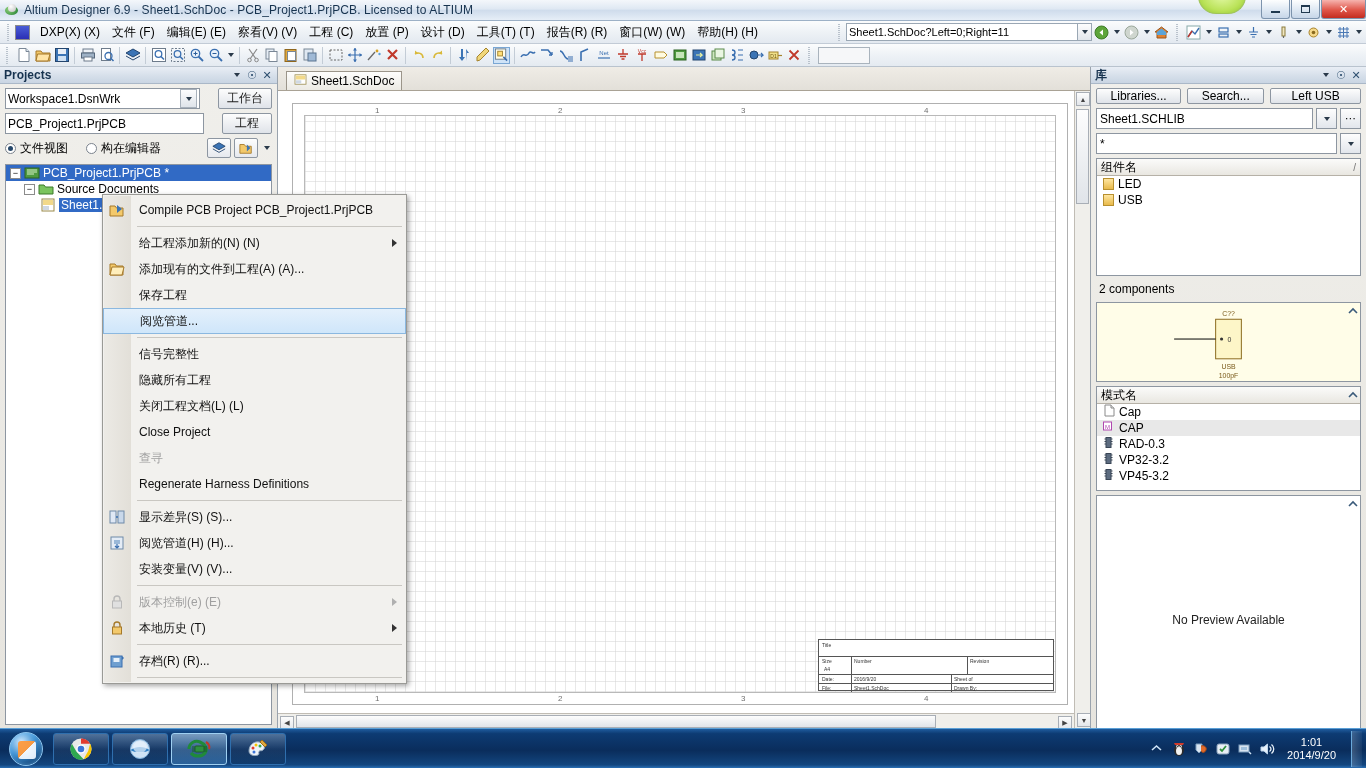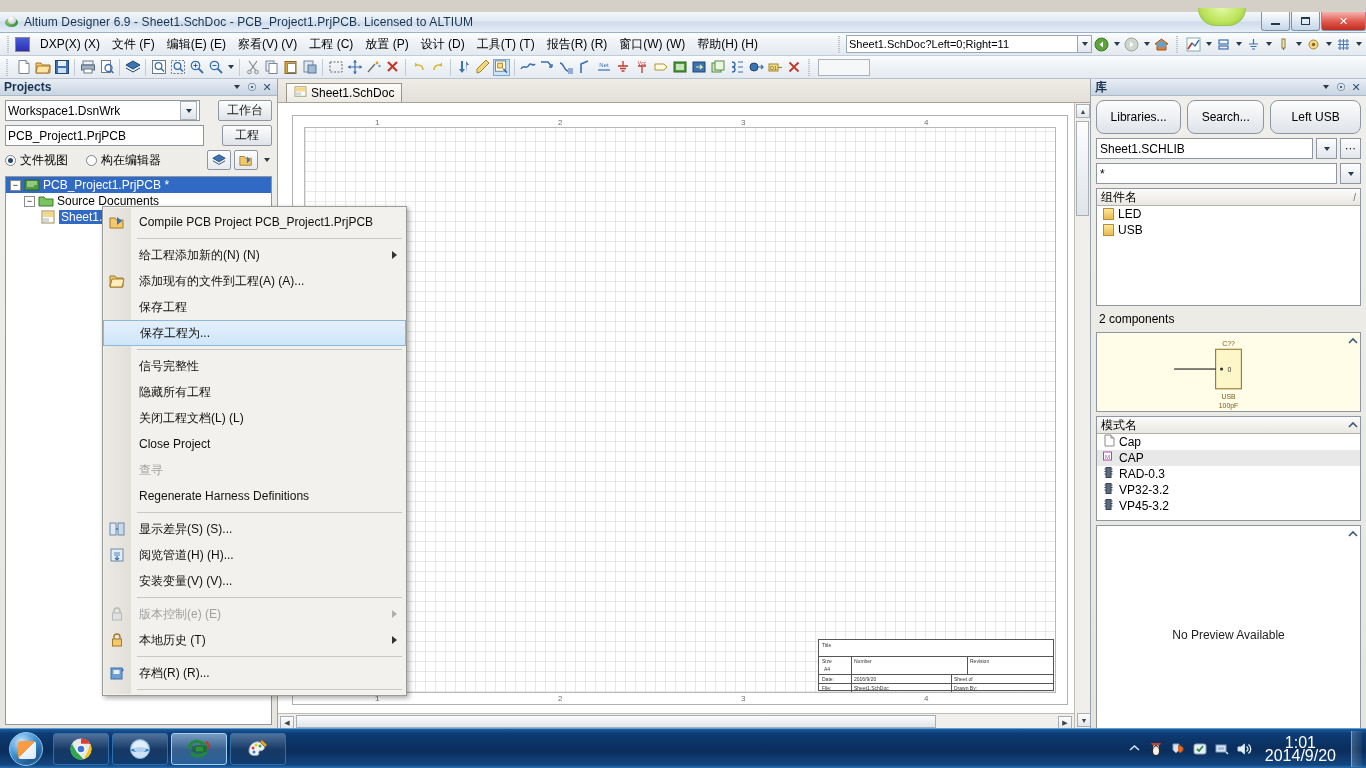--- a/index.html
+++ b/index.html
@@ -3,21 +3,21 @@
 <meta charset="utf-8">
 <style>
   * { box-sizing: border-box; }
   html, body { margin:0; padding:0; }
   body {
     width:1366px; height:768px; overflow:hidden;
     font-family:"Liberation Sans","DejaVu Sans",sans-serif;
     font-size:12px; color:#000; background:#d4d0c8;
     -webkit-font-smoothing:antialiased;
   }
-  .app { position:absolute; inset:0; display:flex; flex-direction:column;margin-top:12px; }
+  .app { position:absolute; inset:0; display:flex; flex-direction:column; }
 
   
   .titlebar{
     height:21px; flex:0 0 21px; position:relative;
     background:linear-gradient(180deg,#f4f7fb 0%,#dfe8f3 45%,#cfdcec 52%,#e6eef7 100%);
     border-bottom:1px solid #9cb0c6;
     display:flex; align-items:center;
   }
   .titlebar .tb-icon{
     width:16px;height:14px;margin:0 4px 0 4px;position:relative;flex:0 0 16px;
@@ -162,21 +162,21 @@
   .vscroll{position:absolute;right:0;top:0;bottom:0;width:16px;background:#f0efeb;border-left:1px solid #c0bcb4;}
   .hscroll{position:absolute;left:0;right:16px;bottom:0;height:16px;background:#f0efeb;border-top:1px solid #c0bcb4;}
   .sbtn{width:14px;height:14px;margin:1px;background:linear-gradient(180deg,#fdfdfd,#e3e6ea);
     border:1px solid #a8aeb6;display:flex;align-items:center;justify-content:center;font-size:7px;color:#444;}
   .sthumb{background:linear-gradient(180deg,#fdfdfd,#e0e4e9);border:1px solid #a8aeb6;}
 
   
   .right{width:276px;flex:0 0 276px;border-left:1px solid #9aa3ad;}
   .rp-body{padding:4px 5px 0 5px;display:flex;flex-direction:column;gap:4px;flex:1 1 auto;min-height:0;}
   .lib-btns{display:flex;gap:6px;}
-  .lib-btn{flex:1 1 auto;height:34px;border:1px solid #8d96a1;border-radius:8px;
+  .lib-btn{flex:1 1 auto;height:16px;border:1px solid #8d96a1;border-radius:2px;
     background:linear-gradient(180deg,#fdfdfd,#eef0f3 50%,#dfe3e9);
     display:flex;align-items:center;justify-content:center;font-size:12px;}
   .lib-combo{display:flex;align-items:center;gap:3px;}
   .lib-input{flex:1 1 auto;height:21px;border:1px solid #8d96a1;background:#fff;display:flex;
     align-items:center;padding:0 3px;font-size:12px;}
   .sqbtn{width:21px;height:21px;border:1px solid #8d96a1;background:linear-gradient(180deg,#fdfdfd,#e2e6ec);
     display:flex;align-items:center;justify-content:center;font-size:11px;}
   .listbox{border:1px solid #8d96a1;background:#fff;display:flex;flex-direction:column;min-height:0;}
   .lb-hdr{height:17px;flex:0 0 17px;background:linear-gradient(180deg,#fbfbfa,#e9e7e1);
     border-bottom:1px solid #b6b1a7;display:flex;align-items:center;padding:0 4px;font-size:12px;}
@@ -254,21 +254,21 @@
     opacity:.95;}
   .tbtn{
     height:32px;min-width:56px;margin-left:3px;border:1px solid #2f6fae;border-radius:3px;
     background:linear-gradient(180deg,rgba(255,255,255,.28),rgba(255,255,255,.06) 50%,rgba(0,0,0,.12));
     display:flex;align-items:center;justify-content:center;
   }
   .tbtn.active{background:linear-gradient(180deg,rgba(210,235,255,.55),rgba(140,195,240,.35) 50%,rgba(90,160,220,.32));
     border-color:#9fd0f2;}
   .tray{margin-left:auto;display:flex;align-items:center;height:40px;padding-right:4px;gap:5px;}
   .tray-ico{width:17px;height:17px;display:flex;align-items:center;justify-content:center;}
-  .clock{color:#fff;font-size:16px;text-align:center;line-height:13px;padding:0 7px;white-space:nowrap;}
+  .clock{color:#fff;font-size:11px;text-align:center;line-height:13px;padding:0 7px;white-space:nowrap;}
   .showdesk{width:11px;height:36px;margin-left:3px;border-left:1px solid #6aa8da;
     background:linear-gradient(90deg,rgba(255,255,255,.2),rgba(255,255,255,.05));}
 </style>
 </head>
 <body>
 
 <div class="app">
 
   <div class="titlebar">
     <div class="tb-icon">
@@ -1011,21 +1011,21 @@
             <path d="M1 3h5l1.5 2H14v9H1z" fill="#f3c96b" stroke="#a5792a"></path>
             <path d="M3 6H15l-2 8H1z" fill="#ffeebb" stroke="#a5792a"></path>
           </svg>
       </span>
       <span>添加现有的文件到工程(A) (A)...</span>
     </div>
     <div class="ctx-item">
       <span>保存工程</span>
     </div>
     <div class="ctx-item hl">
-      <span>保存工程为...</span>
+      <span>阅览管道...</span>
     </div>
     <div class="ctx-sep"></div>
 
     <div class="ctx-item">
       <span>信号完整性</span>
     </div>
     <div class="ctx-item">
       <span>隐藏所有工程</span>
     </div>
     <div class="ctx-item">

